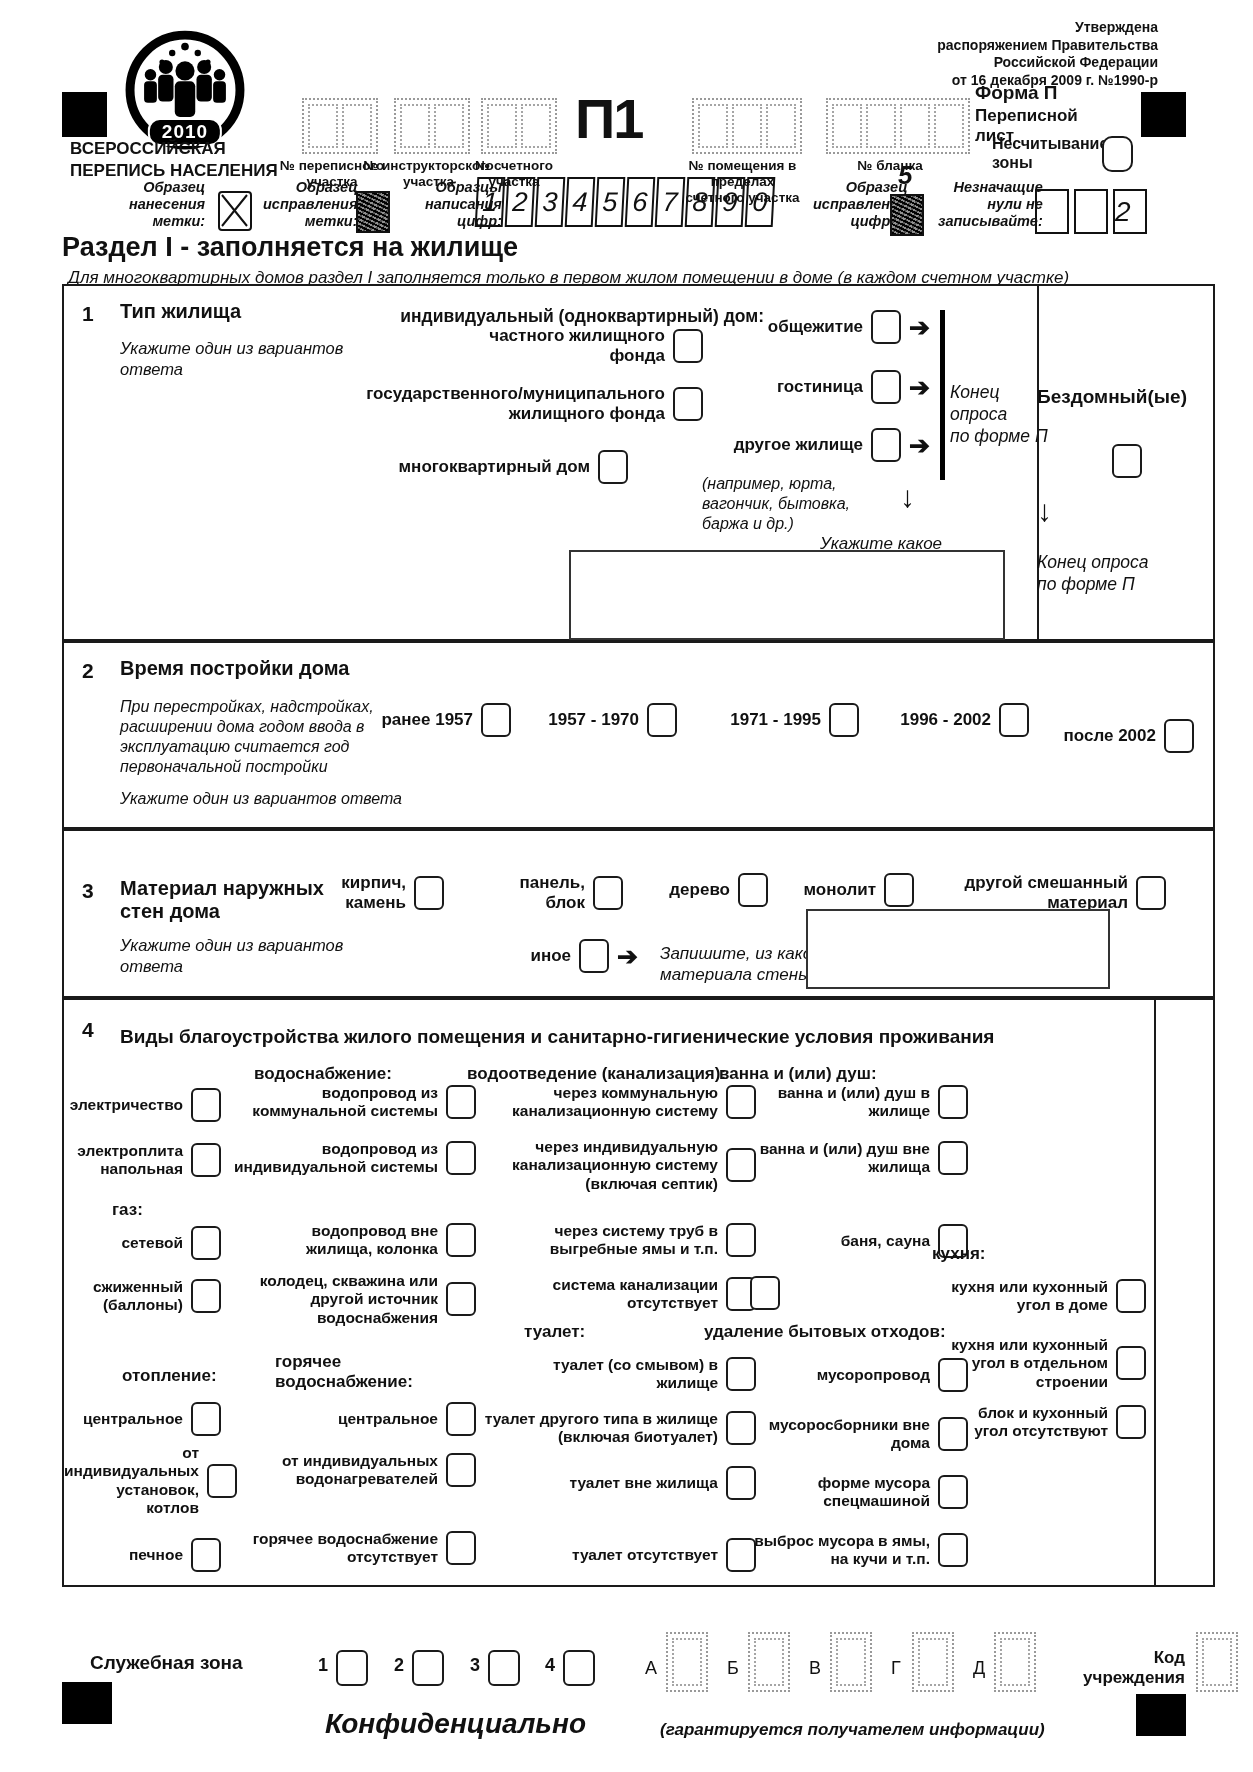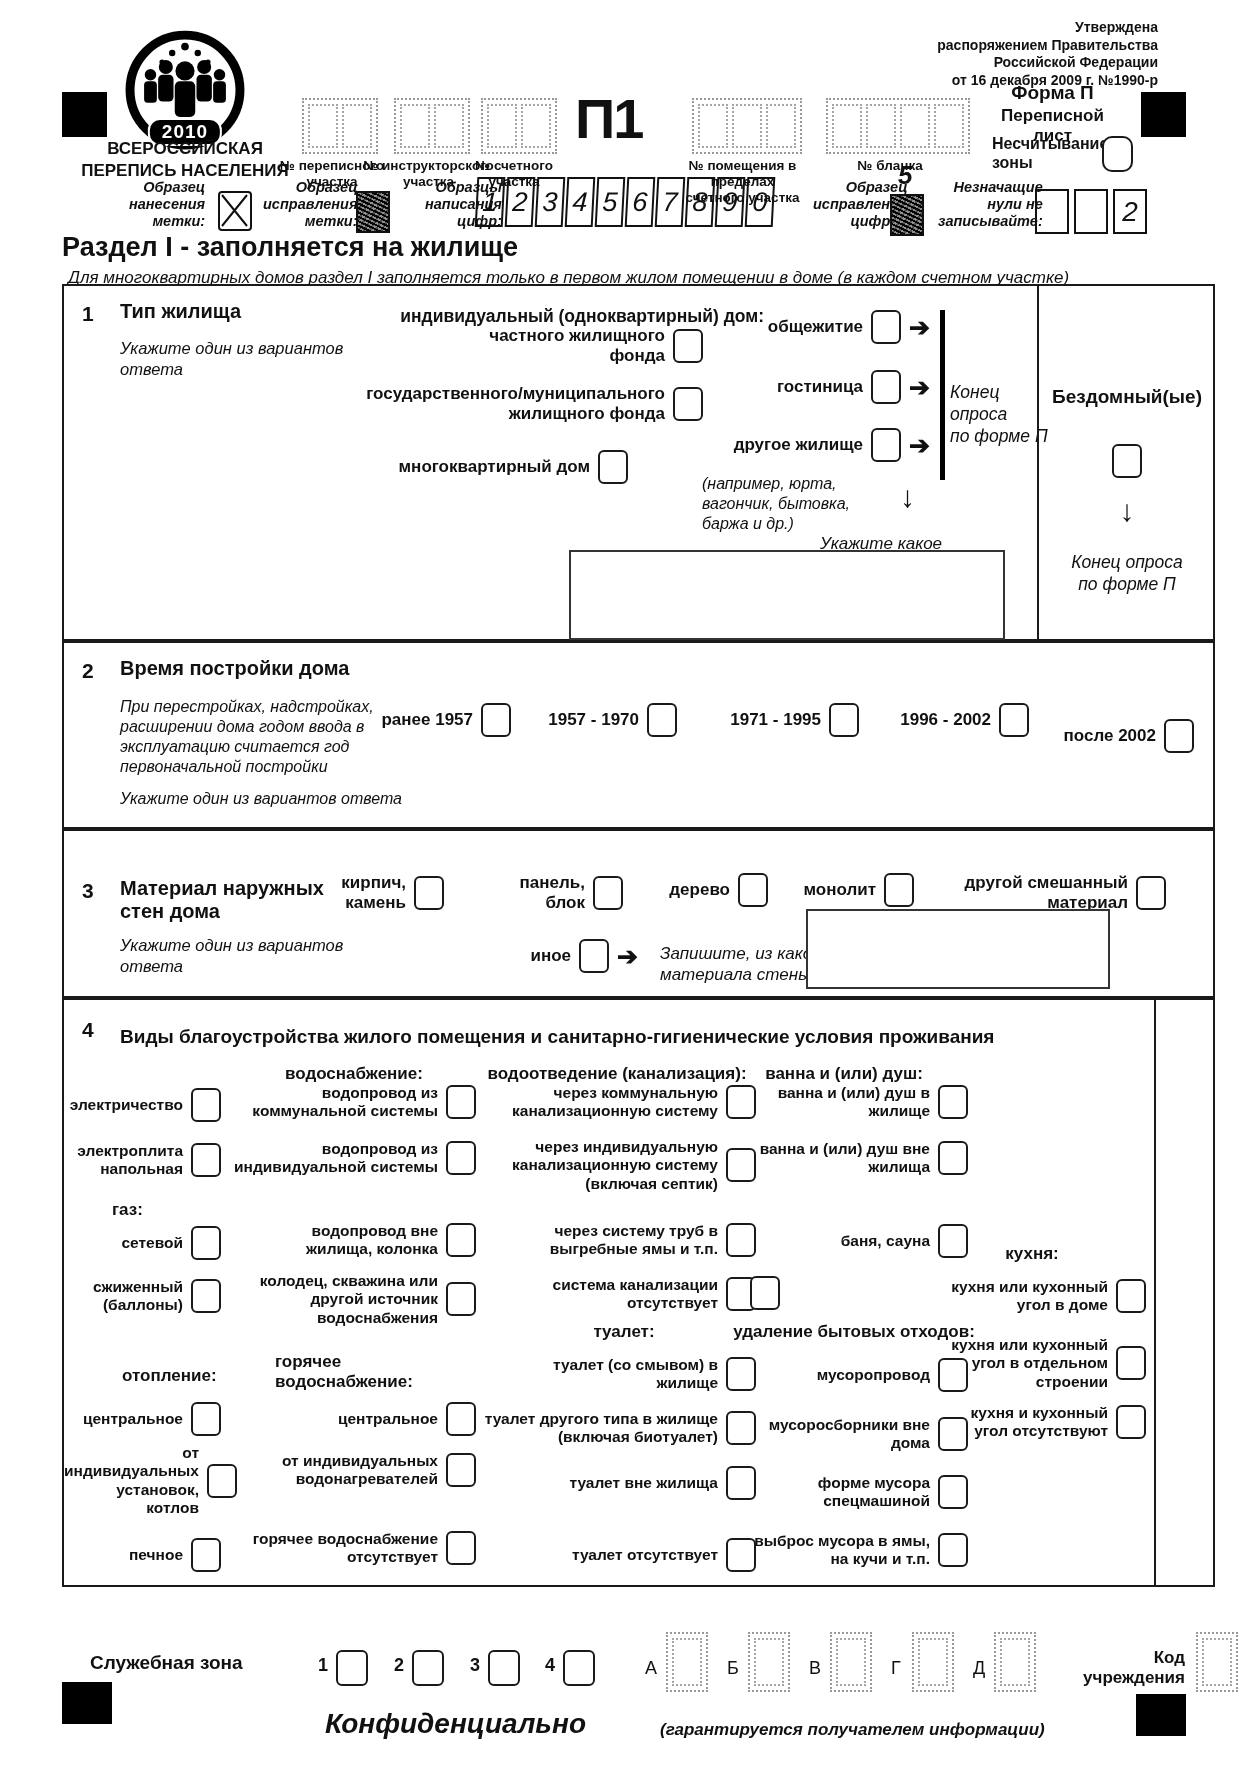--- a/index.html
+++ b/index.html
@@ -1,21 +1,21 @@
 <!DOCTYPE html>
 <html><head>
 <meta charset="utf-8">
 <style>
   html,body{margin:0;padding:0;background:#fff;}
   body{width:1253px;height:1772px;position:relative;font-family:"Liberation Sans",sans-serif;color:#111;}
   .abs{position:absolute;margin-top:10px;}
   .b{font-weight:bold;}
   .i{font-style:italic;}
   .lbl{white-space:pre-line;}
-  .ctr{text-align:center;}
+  .ctr{}
   .rt{text-align:right;}
   .sq{position:absolute;background:#000;}
   .sec{position:absolute;left:62px;width:1153px;border:2.5px solid #1a1a1a;background:#fff;box-sizing:border-box;}
   .qnum{position:absolute;font-weight:bold;font-size:21px;}
   .qtitle{position:absolute;font-weight:bold;font-size:20px;line-height:1.15;white-space:pre-line;}
   .hint{position:absolute;font-style:italic;font-size:16.5px;line-height:1.25;white-space:pre-line;}
   .cb{width:30px;height:34px;border:2.5px solid #1a1a1a;border-radius:6px;background:#fff;flex:none;display:inline-block;box-sizing:border-box;}
   .cbr{border-radius:10px;}
   .opt{position:absolute;display:flex;align-items:center;gap:8px;}
   .opt .lbl{text-align:right;font-weight:bold;font-size:17px;line-height:1.2;}
@@ -459,21 +459,21 @@
 угол в доме</span>
       <span class="cb"></span>
   </div>
   <div class="s4item" style="left:864px;top:336px;width:218px">
     <span class="lbl">кухня или кухонный
 угол в отдельном
 строении</span>
       <span class="cb"></span>
   </div>
   <div class="s4item" style="left:864px;top:404px;width:218px">
-    <span class="lbl">кухня и кухонный
+    <span class="lbl">блок и кухонный
 угол отсутствуют</span>
       <span class="cb"></span>
   </div>
 
   <div class="vline" style="left:1090px"></div>
 </div>
 
 <div class="abs b" style="left:90px;top:1642px;font-size:19px">Служебная зона</div>
 
 <div class="abs b" style="left:318px;top:1645px;font-size:18px">1</div>

